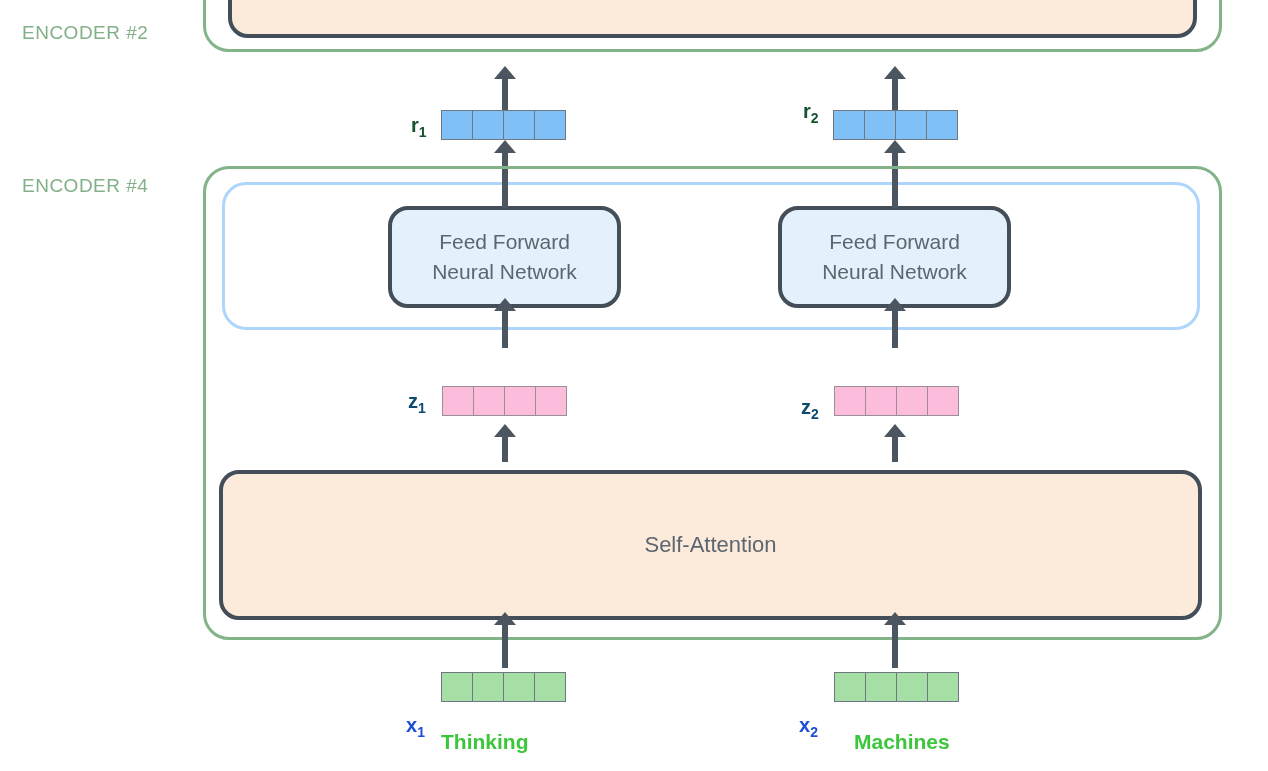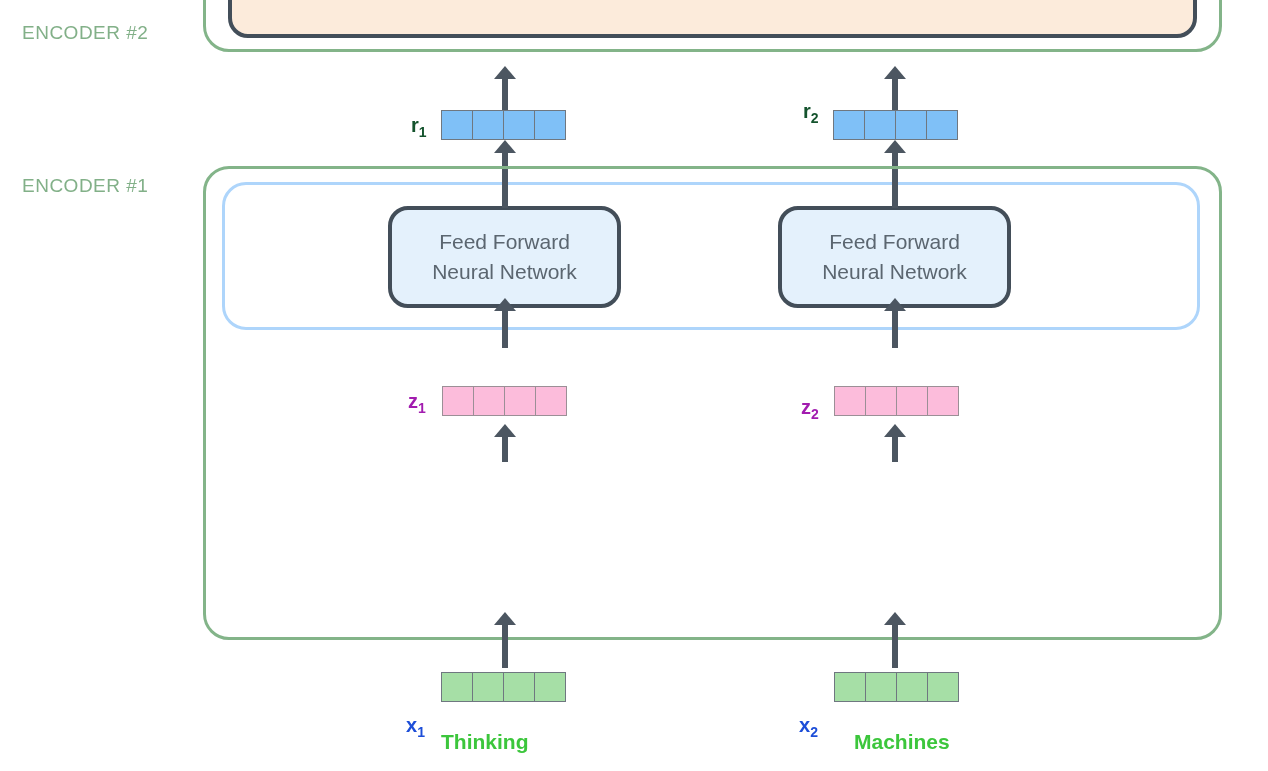--- a/index.html
+++ b/index.html
@@ -93,21 +93,21 @@
     font-weight: bold;
     font-size: 20px;
     white-space: nowrap;
     font-family: "Liberation Sans", sans-serif;
   }
   .vec-label sub {
     font-size: 14px;
     font-weight: bold;
   }
   .vec-label.lbl-blue  { color: #14532d; }
-  .vec-label.lbl-pink  { color: #a21caf; }
+  .vec-label.lbl-pink  { color: #0c4a6e; }
   .vec-label.lbl-green { color: #1d4ed8; margin-top: 38px; }
 
   
   .word-label {
     position: absolute;
     font-weight: bold;
     font-size: 21px;
     color: #3cc63c;
     white-space: nowrap;
     font-family: "Liberation Sans", sans-serif;
@@ -185,21 +185,21 @@
   <div class="arrow" style="left:494px; top:140px; height:38px;">
     <div class="head"></div>
     <div class="shaft"></div>
   </div>
   <div class="arrow" style="left:884px; top:140px; height:38px;">
     <div class="head"></div>
     <div class="shaft"></div>
   </div>
 
   <div class="encoder-shell" style="left:203px; top:166px; width:1019px; height:474px;"></div>
-  <div class="encoder-label" style="left:22px; top:175px;">ENCODER #1</div>
+  <div class="encoder-label" style="left:22px; top:175px;">ENCODER #4</div>
 
   <div class="sublayer-shell" style="left:222px; top:182px; width:978px; height:148px;"></div>
 
   <div class="block ffnn" style="left:388px; top:206px; width:233px; height:102px;">
     <span>
       <span>Feed Forward</span><br>
       <span>Neural Network</span>
     </span>
   </div>
 
@@ -244,20 +244,23 @@
 
   <div class="arrow" style="left:494px; top:424px; height:38px;">
     <div class="head"></div>
     <div class="shaft"></div>
   </div>
   <div class="arrow" style="left:884px; top:424px; height:38px;">
     <div class="head"></div>
     <div class="shaft"></div>
   </div>
 
+  <div class="block attention" style="left:219px; top:470px; width:983px; height:150px;">
+    <span>Self-Attention</span>
+  </div>
 
   <div class="arrow" style="left:494px; top:612px; height:56px;">
     <div class="head"></div>
     <div class="shaft"></div>
   </div>
   <div class="arrow" style="left:884px; top:612px; height:56px;">
     <div class="head"></div>
     <div class="shaft"></div>
   </div>
 

